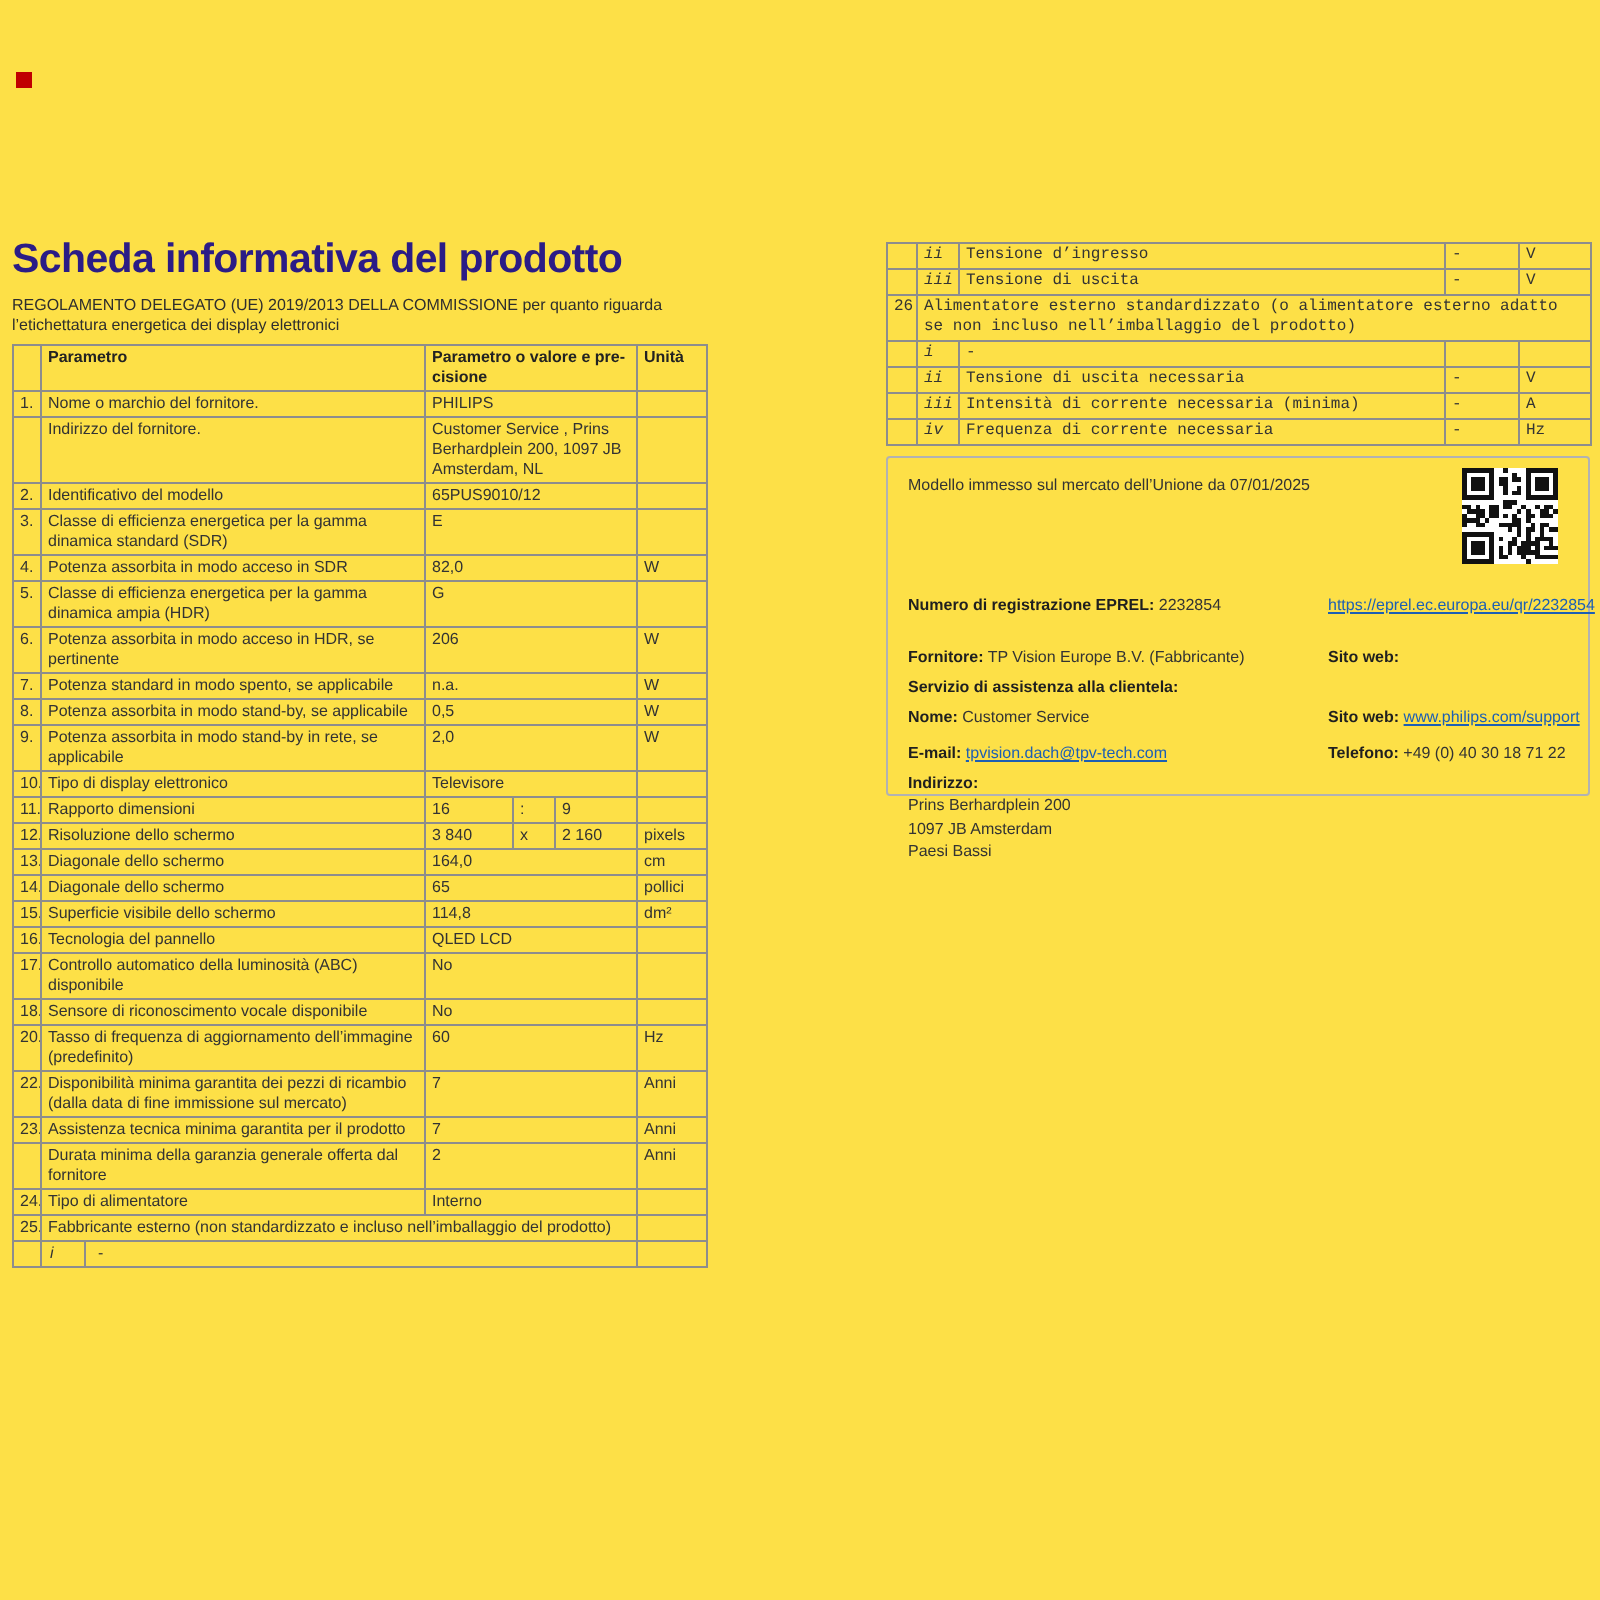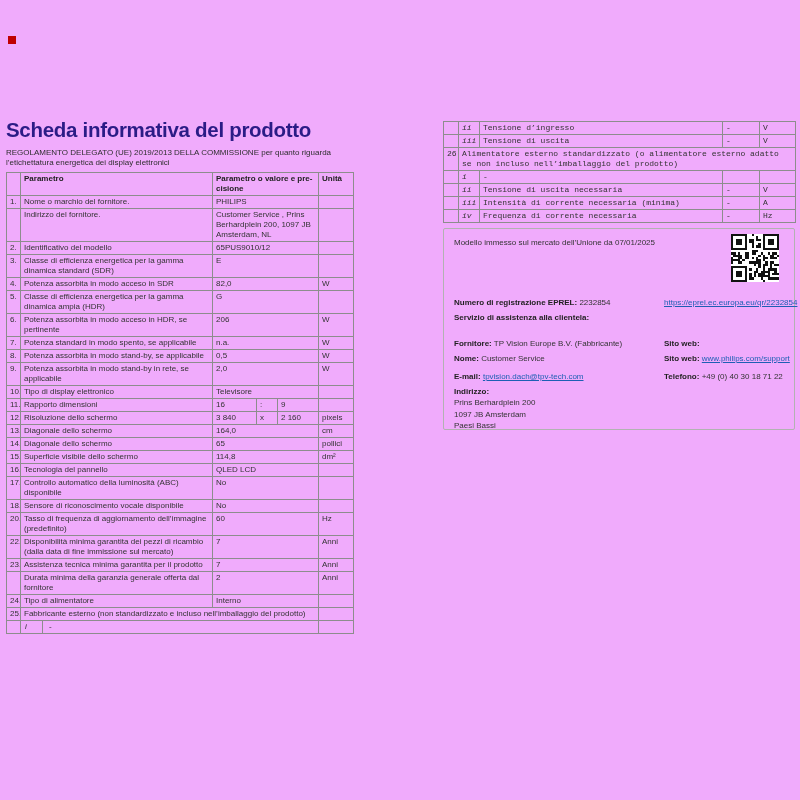--- a/index.html
+++ b/index.html
@@ -1,16 +1,16 @@
 <!DOCTYPE html>
 <html><head>
 <meta charset="utf-8">
 <style>
   html,body{margin:0;padding:0;background:#fff;}
-  .canvas{position:relative;width:800px;height:800px;background:#f0abfc;
+  .canvas{position:relative;width:800px;height:800px;background:#fde047;
           font-family:"Liberation Sans",sans-serif;color:#333;overflow:hidden;}
   .red-marker{position:absolute;left:8px;top:36px;width:8px;height:8px;background:#c00000;}
 
   
   .left-panel{position:absolute;left:6px;top:118px;width:347px;}
   .doc-title{font-size:20.5px;line-height:24px;font-weight:bold;color:#2b1c86;margin:0;letter-spacing:-0.3px;}
   .doc-subtitle{font-size:8px;line-height:9.5px;margin-top:6px;color:#2e2e2e;width:344px;}
 
   table.fiche{border-collapse:collapse;table-layout:fixed;margin-top:5px;}
   table.fiche td, table.fiche th{border:1px solid #8d8d8d;font-size:8px;line-height:10px;
@@ -25,21 +25,21 @@
   .subwrap{padding:0 !important;}
   .subflex{display:flex;}
   .subnum{width:14px;border-right:1px solid #8d8d8d;padding:1px 3px 1px 4px;font-style:italic;flex:none;}
   .subdash{padding:1px 6px;}
   .ital{font-style:italic;}
 
   
   .right-table{position:absolute;left:443px;top:121px;font-family:Liberation Mono, monospace;}
 
   
-  .info-box{position:absolute;left:443px;top:228px;width:352px;height:202px;border:1px solid #b2b2b2;
+  .info-box{position:absolute;left:443px;top:228px;width:352px;height:170px;border:1px solid #b2b2b2;
       border-radius:2px;box-sizing:border-box;padding:8px 10px;font-size:8px;line-height:10px;color:#333;}
   .ib-row{position:relative;}
   .lbl{font-weight:bold;color:#1f1f1f;}
   .link{color:#1d5fb4;text-decoration:underline;cursor:pointer;}
   .col2{position:absolute;left:210px;top:0;width:136px;}
   .eprel-link{display:inline-block;width:136px;word-break:break-all;}
   .m-model{margin-top:1px;}
   .m-eprel{margin-top:50px;}
   .m-forn{margin-top:16px;}
   .m-serv{margin-top:5px;}
@@ -440,28 +440,28 @@
     <div class="ib-row m-model">Modello immesso sul mercato dell’Unione da 07/01/2025</div>
 
     <div class="ib-row m-eprel">
       <span class="lbl">Numero di registrazione EPREL:</span>
       <span>2232854</span>
       <span class="col2">
         <a class="link eprel-link">https://eprel.ec.europa.eu/qr/2232854</a>
       </span>
     </div>
 
-    <div class="ib-row m-serv">
-      <span class="lbl">Servizio di assistenza alla clientela:</span>
-    </div>
-
     <div class="ib-row m-forn">
       <span class="lbl">Fornitore:</span>
       <span>TP Vision Europe B.V. (Fabbricante)</span>
       <span class="col2"><span class="lbl">Sito web:</span></span>
+    </div>
+
+    <div class="ib-row m-serv">
+      <span class="lbl">Servizio di assistenza alla clientela:</span>
     </div>
 
     <div class="ib-row m-nome">
       <span class="lbl">Nome:</span>
       <span>Customer Service</span>
       <span class="col2">
         <span class="lbl">Sito web:</span>
         <a class="link">www.philips.com/support</a>
       </span>
     </div>

